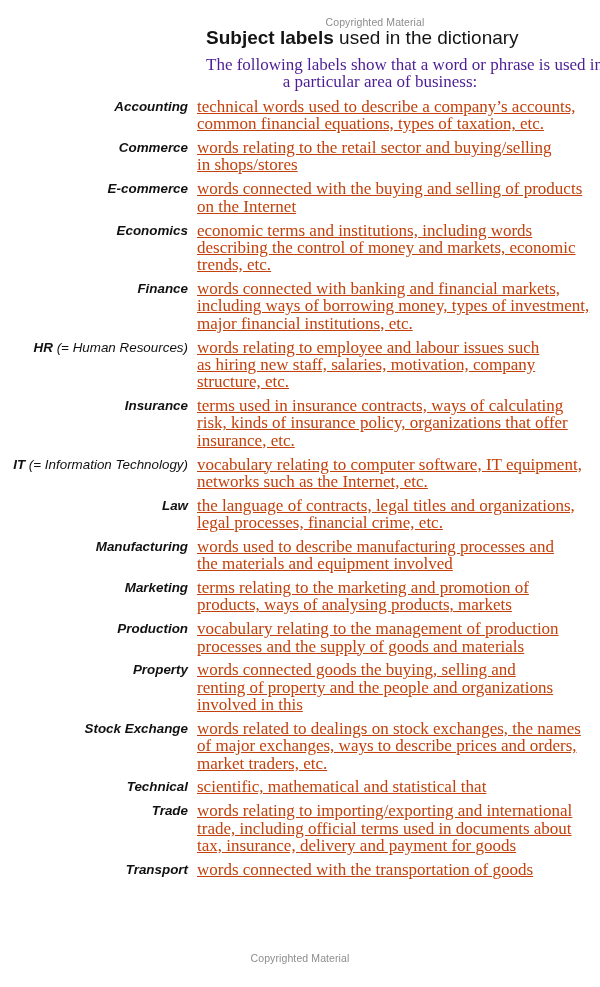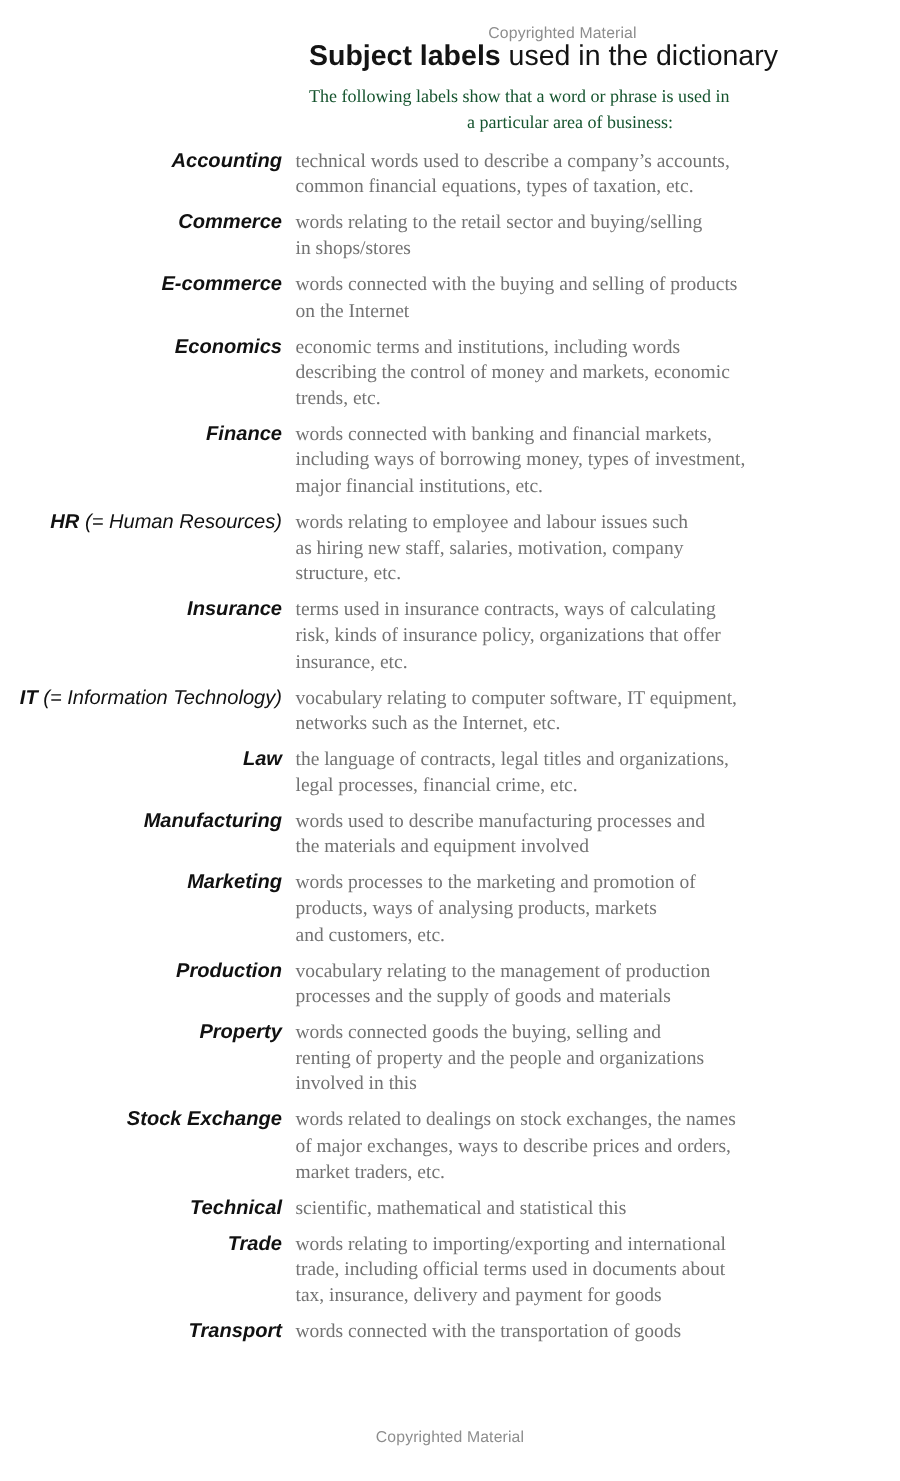--- a/index.html
+++ b/index.html
@@ -59,23 +59,23 @@
   }
   .title .t-strong { font-weight: bold; text-align: center; }
   .title .t-rest { font-weight: normal; text-align: center; }
 
   
   .intro {
     position: absolute;
     left: 206px;
     top: 56px;
     width: 348px;
-    font-size: 12px;
+    font-size: 17px;
     line-height: 17.3px;
-    color: #14532d;
+    color: #4c1d95;
   }
 
   
   .entries {
     position: absolute;
     left: 0;
     top: 98px;
     width: 600px;
   }
   .entry {
@@ -98,23 +98,24 @@
     white-space: nowrap;
   }
   .entry-label .expand {
     font-weight: normal;
     font-style: italic;
   }
   .entry-desc {
     flex: 1 1 auto;
     width: 395px;
     font-family: "Liberation Serif", serif;
-    font-size: 13px;
+    font-size: 17px;
     line-height: 17.3px;
-    color: #737373;
+    color: #c2410c;
+    text-decoration: underline;
   }
   .entry-desc .dline { display: block; white-space: nowrap; }
 </style>
 </head>
 <body>
 
 <div class="page">
 
   <div class="watermark watermark-top">Copyrighted Material</div>
 
@@ -198,23 +199,22 @@
       <div class="entry">
         <div class="entry-label"><span>Manufacturing</span></div>
         <div class="entry-desc">
           <span class="dline">words used to describe manufacturing processes and</span>
           <span class="dline">the materials and equipment involved</span>
         </div>
       </div>
       <div class="entry">
         <div class="entry-label"><span>Marketing</span></div>
         <div class="entry-desc">
-          <span class="dline">words processes to the marketing and promotion of</span>
+          <span class="dline">terms relating to the marketing and promotion of</span>
           <span class="dline">products, ways of analysing products, markets</span>
-          <span class="dline">and customers, etc.</span>
         </div>
       </div>
       <div class="entry">
         <div class="entry-label"><span>Production</span></div>
         <div class="entry-desc">
           <span class="dline">vocabulary relating to the management of production</span>
           <span class="dline">processes and the supply of goods and materials</span>
         </div>
       </div>
       <div class="entry">
@@ -229,21 +229,21 @@
         <div class="entry-label"><span>Stock Exchange</span></div>
         <div class="entry-desc">
           <span class="dline">words related to dealings on stock exchanges, the names</span>
           <span class="dline">of major exchanges, ways to describe prices and orders,</span>
           <span class="dline">market traders, etc.</span>
         </div>
       </div>
       <div class="entry">
         <div class="entry-label"><span>Technical</span></div>
         <div class="entry-desc">
-          <span class="dline">scientific, mathematical and statistical this</span>
+          <span class="dline">scientific, mathematical and statistical that</span>
         </div>
       </div>
       <div class="entry">
         <div class="entry-label"><span>Trade</span></div>
         <div class="entry-desc">
           <span class="dline">words relating to importing/exporting and international</span>
           <span class="dline">trade, including official terms used in documents about</span>
           <span class="dline">tax, insurance, delivery and payment for goods</span>
         </div>
       </div>

